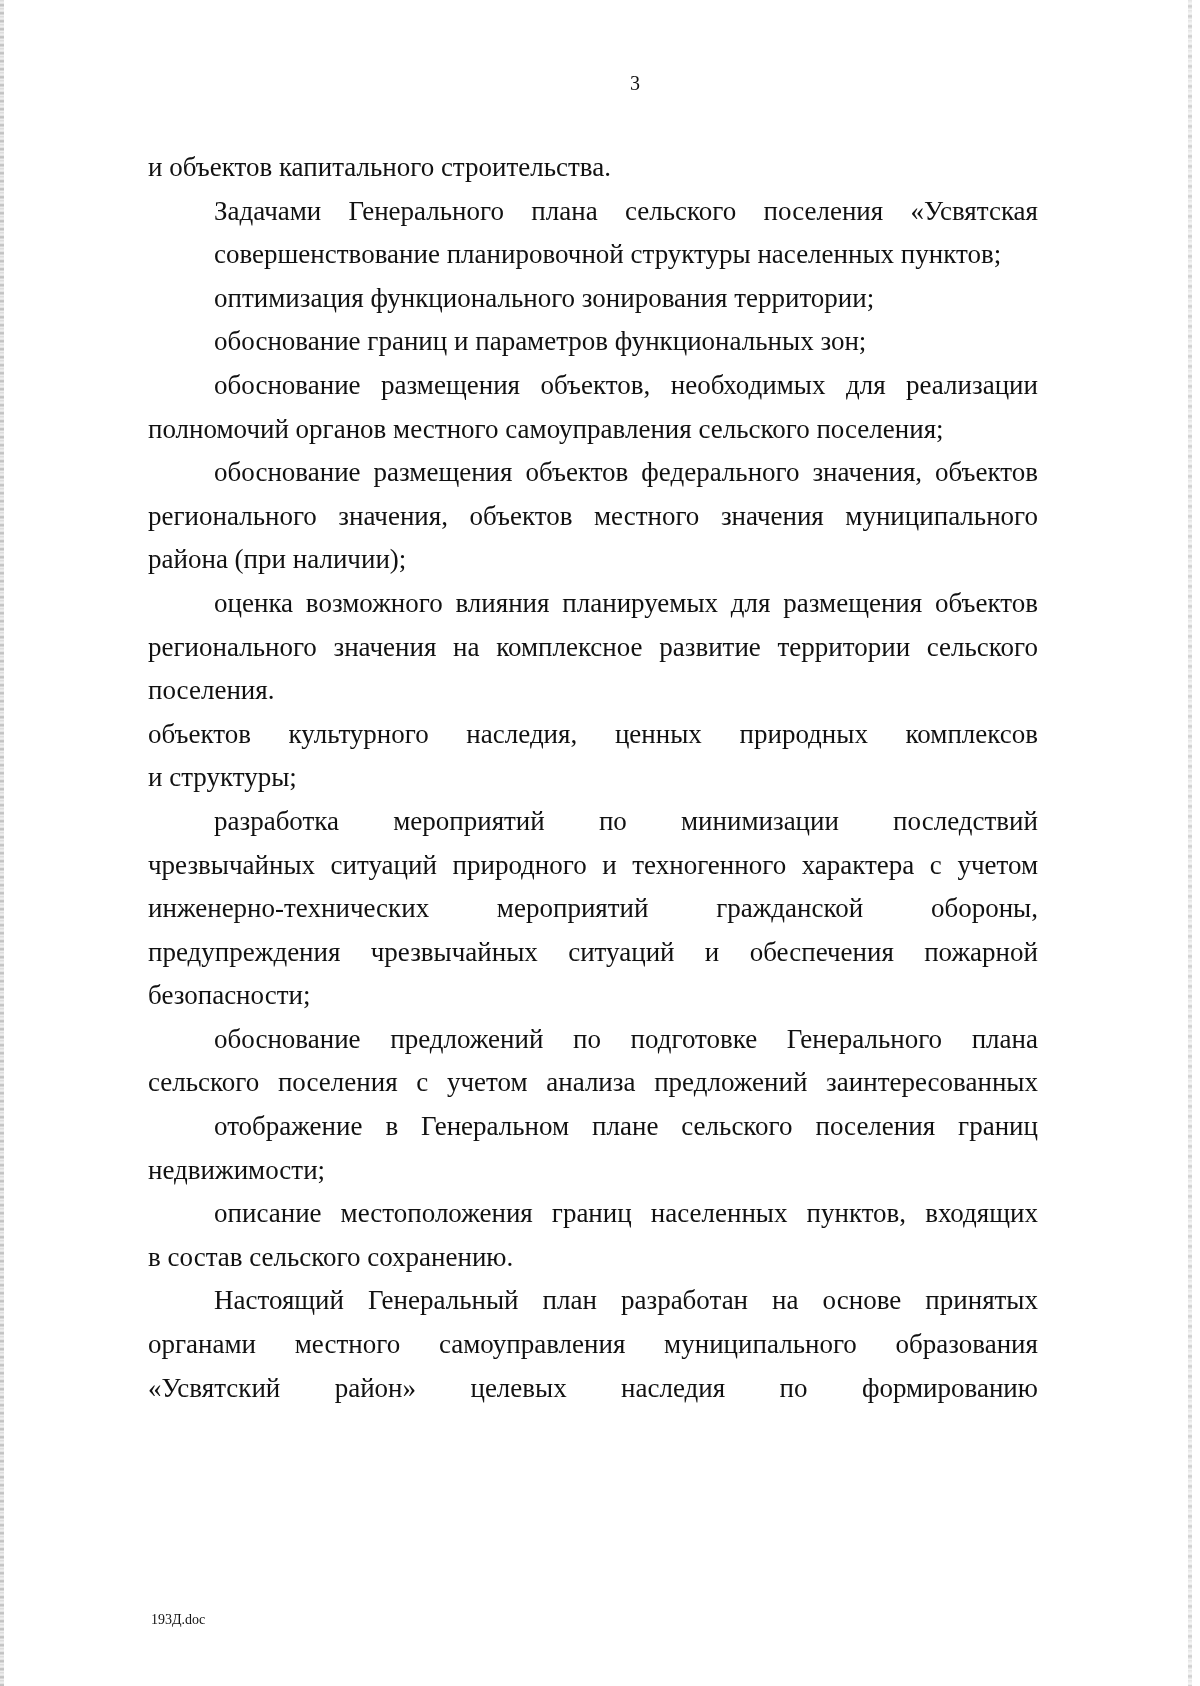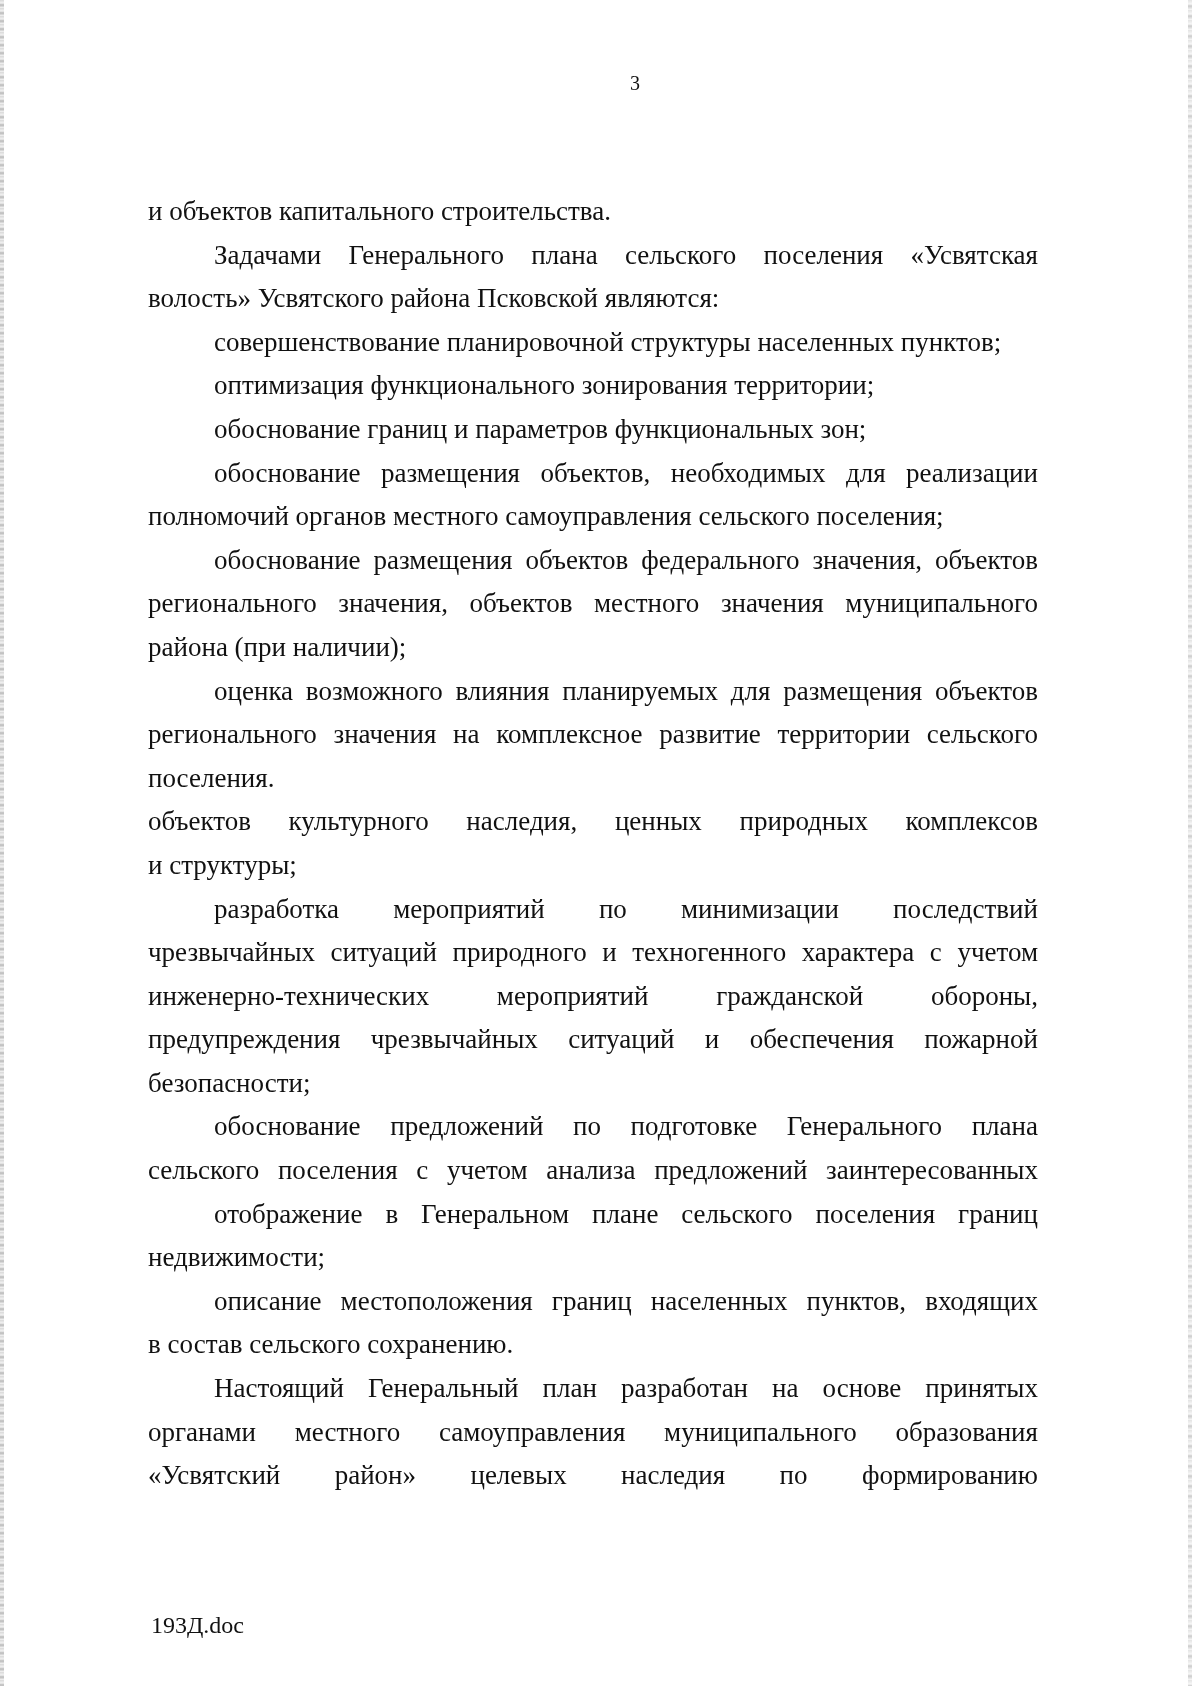--- a/index.html
+++ b/index.html
@@ -36,60 +36,58 @@
       text-align: center;
       font-size: 20px;
     }
     .text-block {
       position: absolute;
       left: 148px;
       top: 146px;
       width: 890px;
       font-size: 27px;
       line-height: 43.6px;
-      margin-top: 44px;
     }
     .line {
       display: block;
       white-space: nowrap;
       height: 43.6px;
     }
     .line.j {
       text-align: justify;
       text-align-last: justify;
       white-space: normal;
       overflow: hidden;
     }
     .line.indent {
       padding-left: 66px;
     }
     .footer-filename {
       position: absolute;
       left: 151px;
       top: 1612px;
-      font-size: 24px;
+      font-size: 14px;
     }
   </style>
 </head>
 <body>
 
 <div class="scan-edge-left"></div>
 <div class="scan-edge-right"></div>
 
 <div class="page-number">3</div>
 
 <div class="text-block">
 
   <div>
     <span class="line">и объектов капитального строительства.</span>
   </div>
 
   <div>
     <span class="line j indent">Задачами Генерального плана сельского поселения «Усвятская</span>
-    <span class="line">волость» Усвятского района Псковской являются:</span>
   </div>
 
   <div>
     <span class="line indent">совершенствование планировочной структуры населенных пунктов;</span>
   </div>
 
   <div>
     <span class="line indent">оптимизация функционального зонирования территории;</span>
   </div>
 

